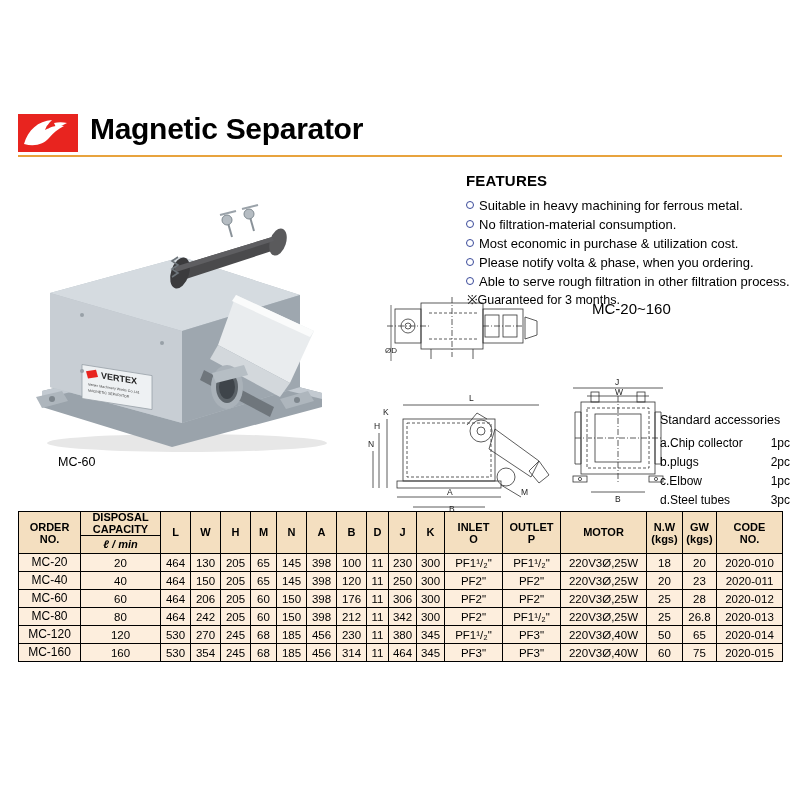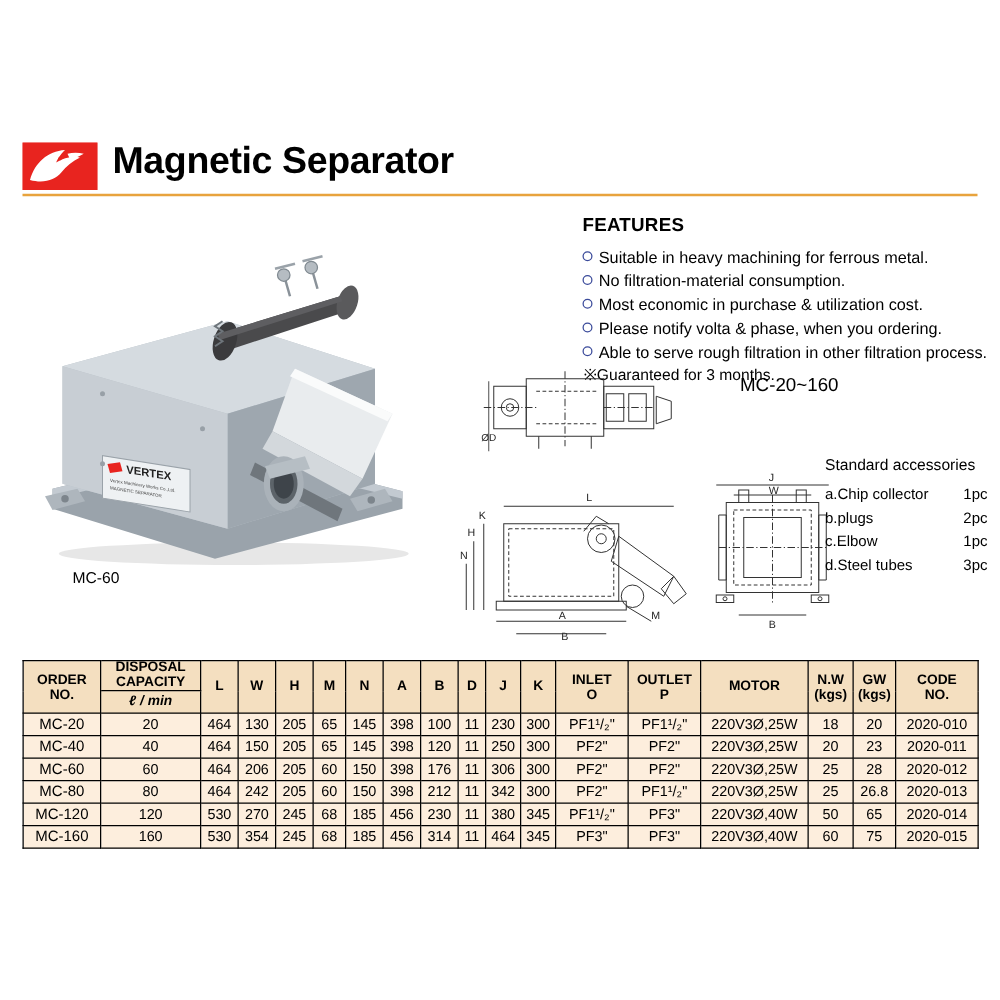--- a/index.html
+++ b/index.html
@@ -146,33 +146,34 @@
     position: absolute;
     left: 660px;
     top: 365px;
     width: 130px;
     font-size: 12px;
   }
   .accessories .acc-title {
     font-size: 12.5px;
     margin-bottom: 7px;
     white-space: nowrap;
+    margin-top: 48px;
   }
   .acc-row {
     display: flex;
     justify-content: space-between;
     line-height: 19px;
     white-space: nowrap;
   }
 
   
   .table-wrap {
     position: absolute;
     left: 18px;
-    top: 528px;
+    top: 511px;
     width: 752px;
   }
   table.spec {
     border-collapse: collapse;
     width: 764px;
     font-size: 11px;
     table-layout: fixed;
   }
   table.spec th, table.spec td {
     border: 1px solid #000;

